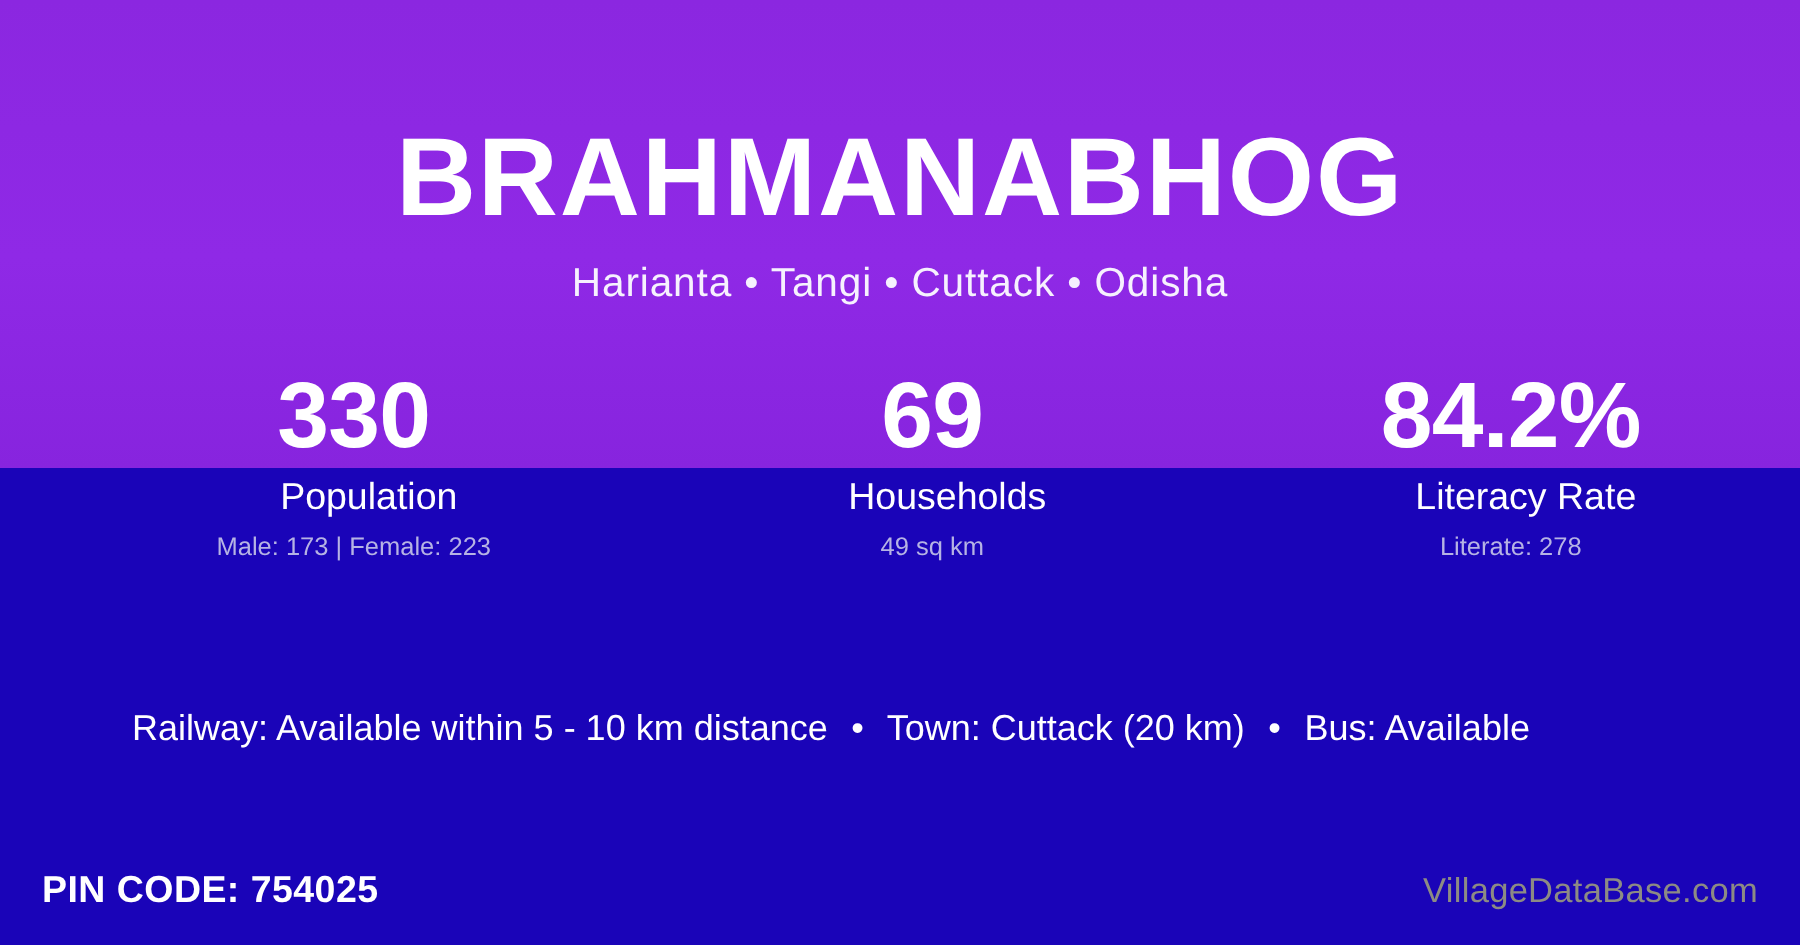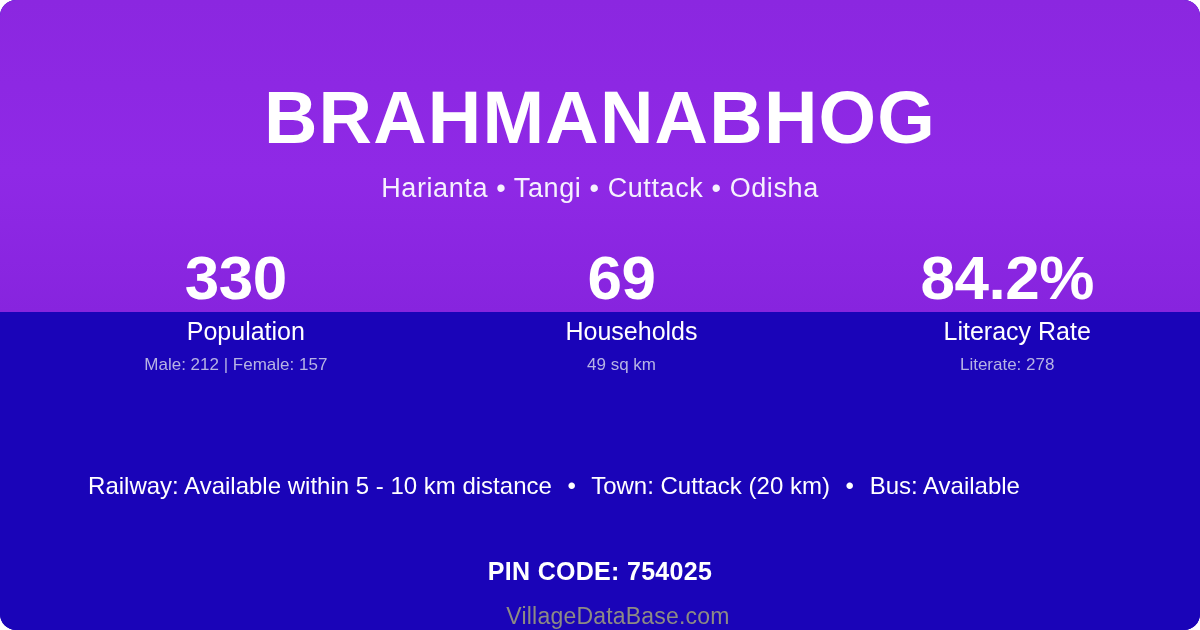--- a/index.html
+++ b/index.html
@@ -10,21 +10,20 @@
   }
   * { box-sizing: border-box; }
 
   .card {
     position: relative;
     width: 1200px;
     height: 630px;
     overflow: hidden;
     background: #1a04b8;
     font-family: "Liberation Sans", "DejaVu Sans", sans-serif;
-    border-radius: 16px;
     -webkit-font-smoothing: antialiased;
   }
 
   
   .hero-band {
     position: absolute;
     left: 0;
     top: 0;
     width: 1200px;
     height: 312px;
@@ -141,21 +140,20 @@
     position: absolute;
     left: 0;
     bottom: 0;
     width: 1200px;
     height: 74px;
     display: flex;
     align-items: center;
     justify-content: space-between;
     padding: 0 28px;
     z-index: 5;
-    flex-direction: column;
   }
 
   .pin-code {
     font-size: 25px;
     line-height: 30px;
     font-weight: 700;
     letter-spacing: 0.3px;
     color: #ffffff;
     white-space: nowrap;
   }
@@ -181,21 +179,21 @@
   <div class="heading-block">
     <h1 class="village-title">BRAHMANABHOG</h1>
     <div class="village-subtitle">Harianta  •  Tangi  •  Cuttack  •  Odisha</div>
   </div>
 
   <div class="stats-row">
 
     <div class="stat-cell">
       <div class="stat-value">330</div>
       <div class="stat-label">Population</div>
-      <div class="stat-detail">Male: 212 | Female: 157</div>
+      <div class="stat-detail">Male: 173 | Female: 223</div>
     </div>
 
     <div class="stat-cell">
       <div class="stat-value">69</div>
       <div class="stat-label">Households</div>
       <div class="stat-detail">49 sq km</div>
     </div>
 
     <div class="stat-cell">
       <div class="stat-value">84.2%</div>

